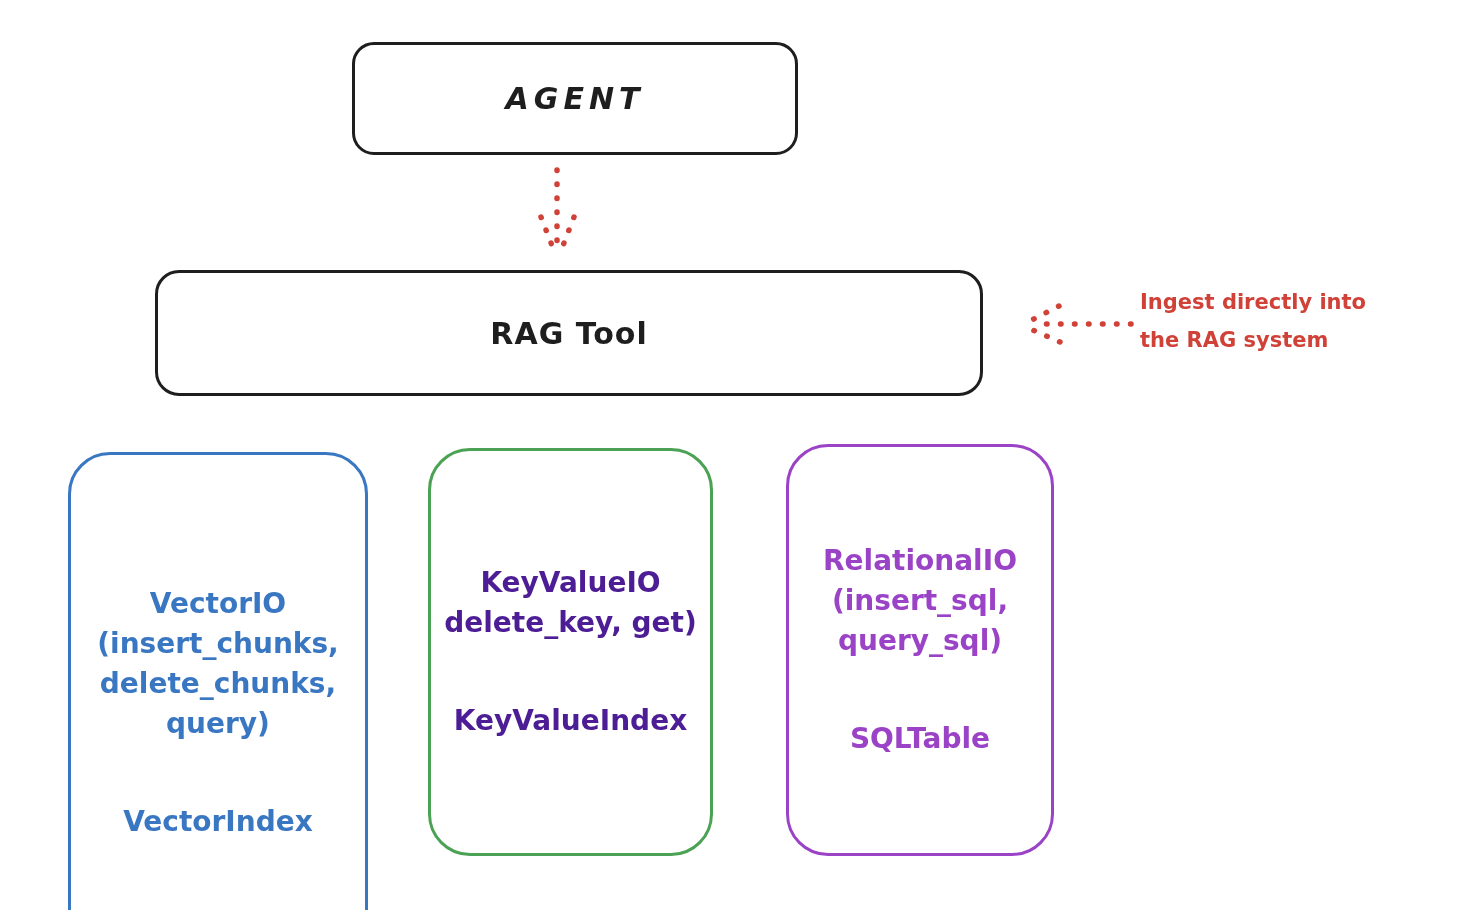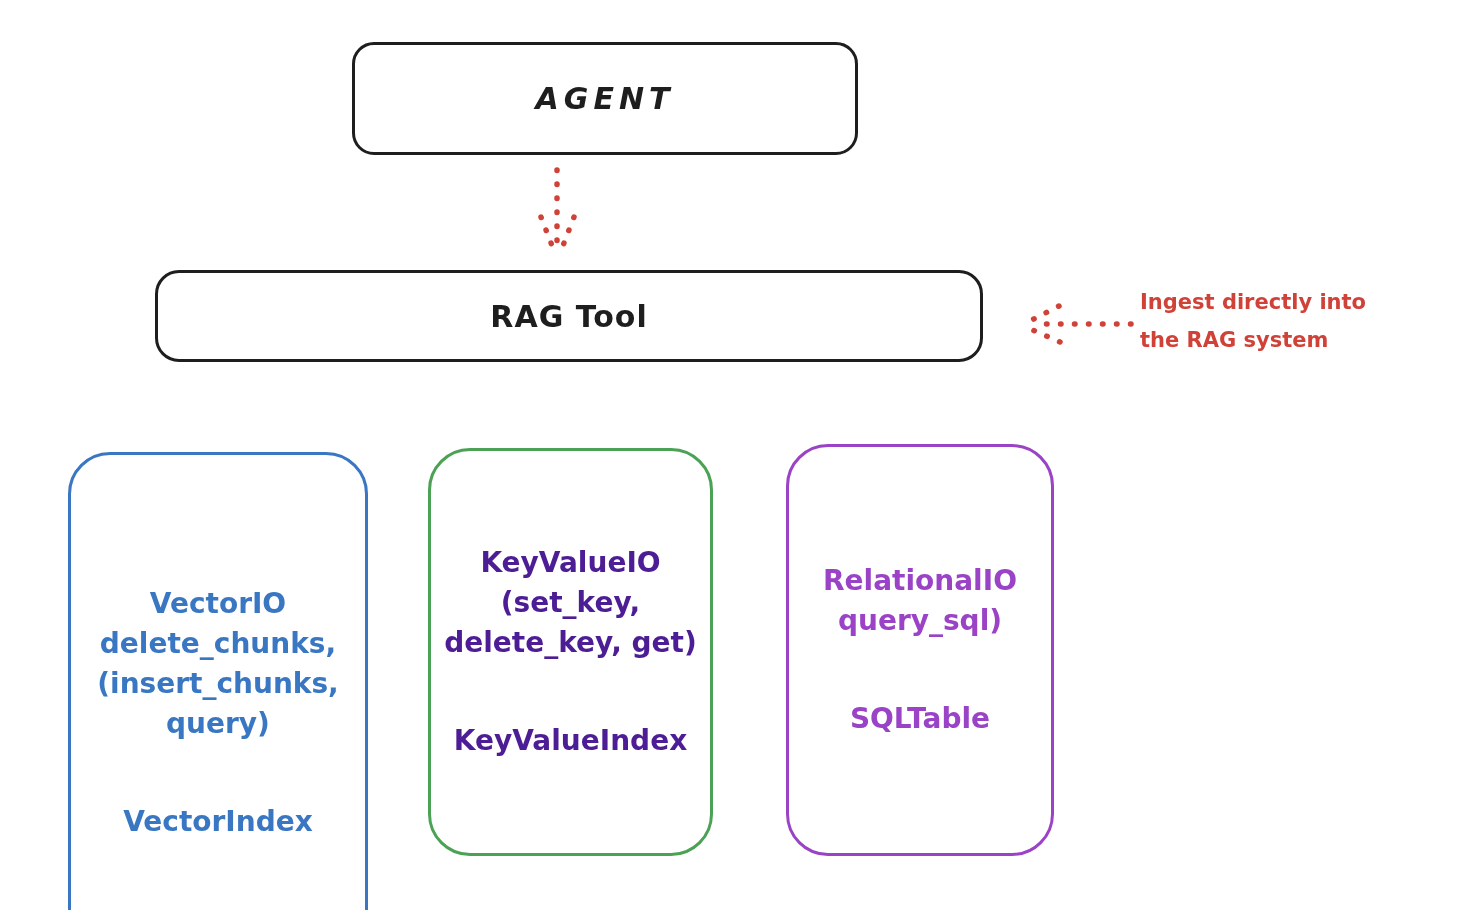--- a/index.html
+++ b/index.html
@@ -15,29 +15,29 @@
     position: absolute;
     box-sizing: border-box;
     background: #ffffff;
     border: 3.5px solid #1e1e1e;
     display: flex;
     align-items: center;
     justify-content: center;
     color: #1e1e1e;
   }
   .agent-box {
-    left: 352px; top: 42px; width: 506px; height: 113px;
+    left: 352px; top: 42px; width: 446px; height: 113px;
     border-radius: 22px;
     font-size: 30px;
     font-weight: bold;
     font-style: italic;
     letter-spacing: 5px;
   }
   .ragtool-box {
-    left: 155px; top: 270px; width: 828px; height: 92px;
+    left: 155px; top: 270px; width: 828px; height: 126px;
     border-radius: 24px;
     font-size: 30px;
     font-weight: 600;
     letter-spacing: 1px;
   }
   .backend {
     position: absolute;
     box-sizing: border-box;
     background: #ffffff;
     border-style: solid;
@@ -114,32 +114,32 @@
     </g>
   </svg>
 
   <div class="annotation">
     <div>Ingest directly into</div>
     <div>the RAG system</div>
   </div>
 
   <div class="backend backend-blue">
     <div>VectorIO</div>
+    <div>(insert_chunks,</div>
     <div>delete_chunks,</div>
-    <div>(insert_chunks,</div>
     <div>query)</div>
     <div class="index-label">VectorIndex</div>
   </div>
 
   <div class="backend backend-green">
     <div>KeyValueIO</div>
-    <div>(set_key,</div>
     <div>delete_key, get)</div>
     <div class="index-label">KeyValueIndex</div>
   </div>
 
   <div class="backend backend-purple">
     <div>RelationalIO</div>
+    <div>(insert_sql,</div>
     <div>query_sql)</div>
     <div class="index-label">SQLTable</div>
   </div>
 
 </div>
 
 </body></html>

